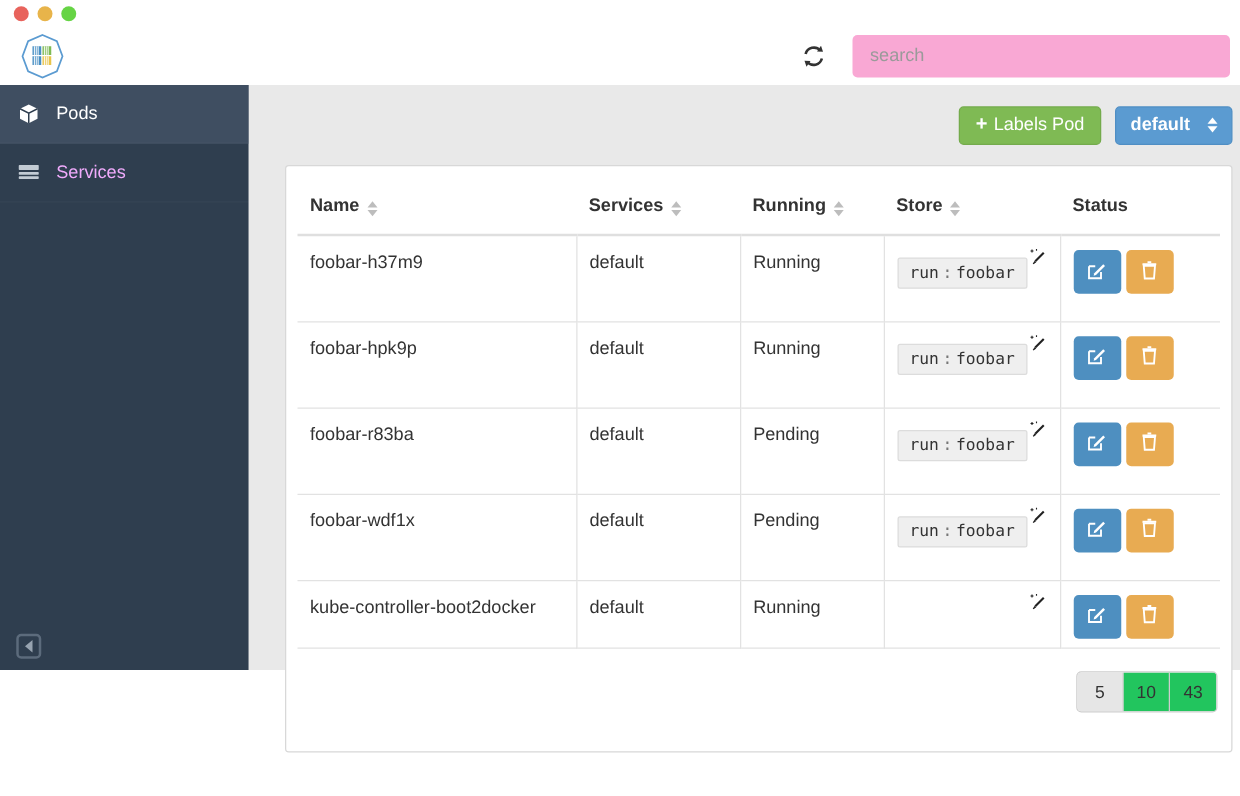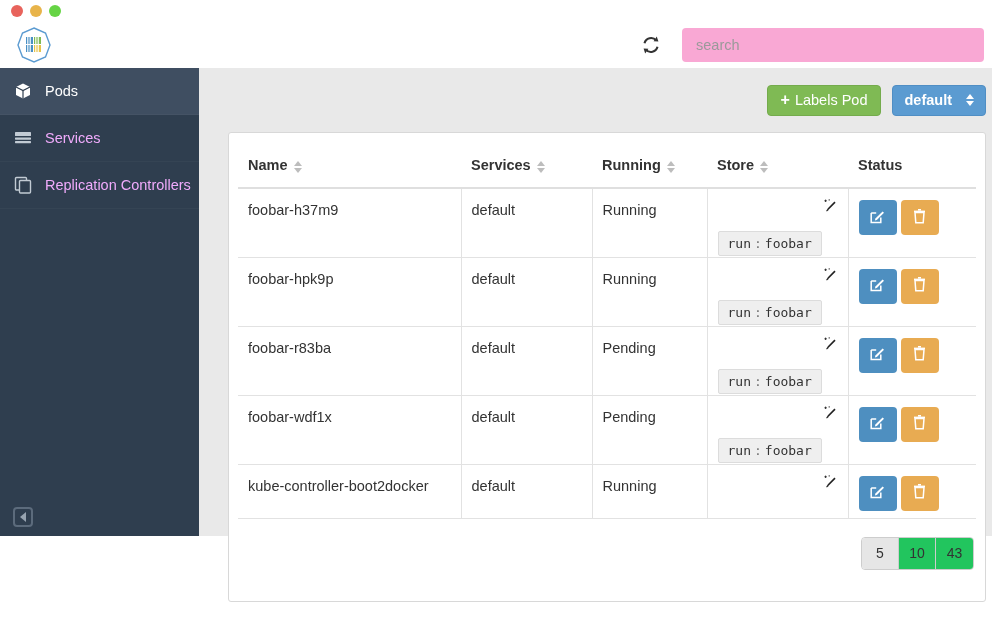--- a/index.html
+++ b/index.html
@@ -98,21 +98,21 @@
 
   .col-name { width: 223px; }
   .col-ns { width: 131px; }
   .col-status { width: 115px; }
   .col-labels { width: 141px; }
   .col-actions { width: 128px; }
 
   .labels-cell { position: relative; padding-top: 9px !important; }
   .wand { position: absolute; right: 10px; top: 9px; }
   .chip {
-    display: inline-block; margin-top: 33px; background: #efefef; border: 1px solid #dcdcdc;
+    display: inline-block; margin-top: 8px; background: #efefef; border: 1px solid #dcdcdc;
     border-radius: 2px; padding: 4px 9px; font-size: 13px; color: #333;
     font-family: "DejaVu Sans Mono", monospace; white-space: nowrap;
   }
   .chip .sep { color: #777; padding: 0 3px; }
 
   .actions-cell { padding-top: 11px !important; }
   .act-wrap { display: flex; gap: 4px; }
   .act-btn {
     width: 38px; height: 35px; border-radius: 4px; border: none; cursor: pointer;
     display: flex; align-items: center; justify-content: center;
@@ -202,29 +202,20 @@
         <span class="nav-icon">
           <svg width="18" height="18" viewBox="0 0 18 18">
             <rect x="1" y="3" width="16" height="4" rx="0.6" fill="#c2cbd4"></rect>
             <rect x="1" y="8.5" width="16" height="2.2" rx="0.6" fill="#c2cbd4"></rect>
             <rect x="1" y="12" width="16" height="2.2" rx="0.6" fill="#c2cbd4"></rect>
           </svg>
         </span>
         <span>Services</span>
       </div>
 
-      <div class="nav-item">
-        <span class="nav-icon">
-          <svg width="18" height="18" viewBox="0 0 18 18">
-            <rect x="1.5" y="1.5" width="11" height="12.5" rx="1" fill="none" stroke="#c2cbd4" stroke-width="1.4"></rect>
-            <rect x="5.5" y="4.5" width="11" height="12.5" rx="1" fill="#2f3e4f" stroke="#c2cbd4" stroke-width="1.4"></rect>
-          </svg>
-        </span>
-        <span>Replication Controllers</span>
-      </div>
 
 
 
       <div class="collapse-btn">
         <span class="collapse-tri"></span>
       </div>
     </div>
 
     <div class="content">
 

